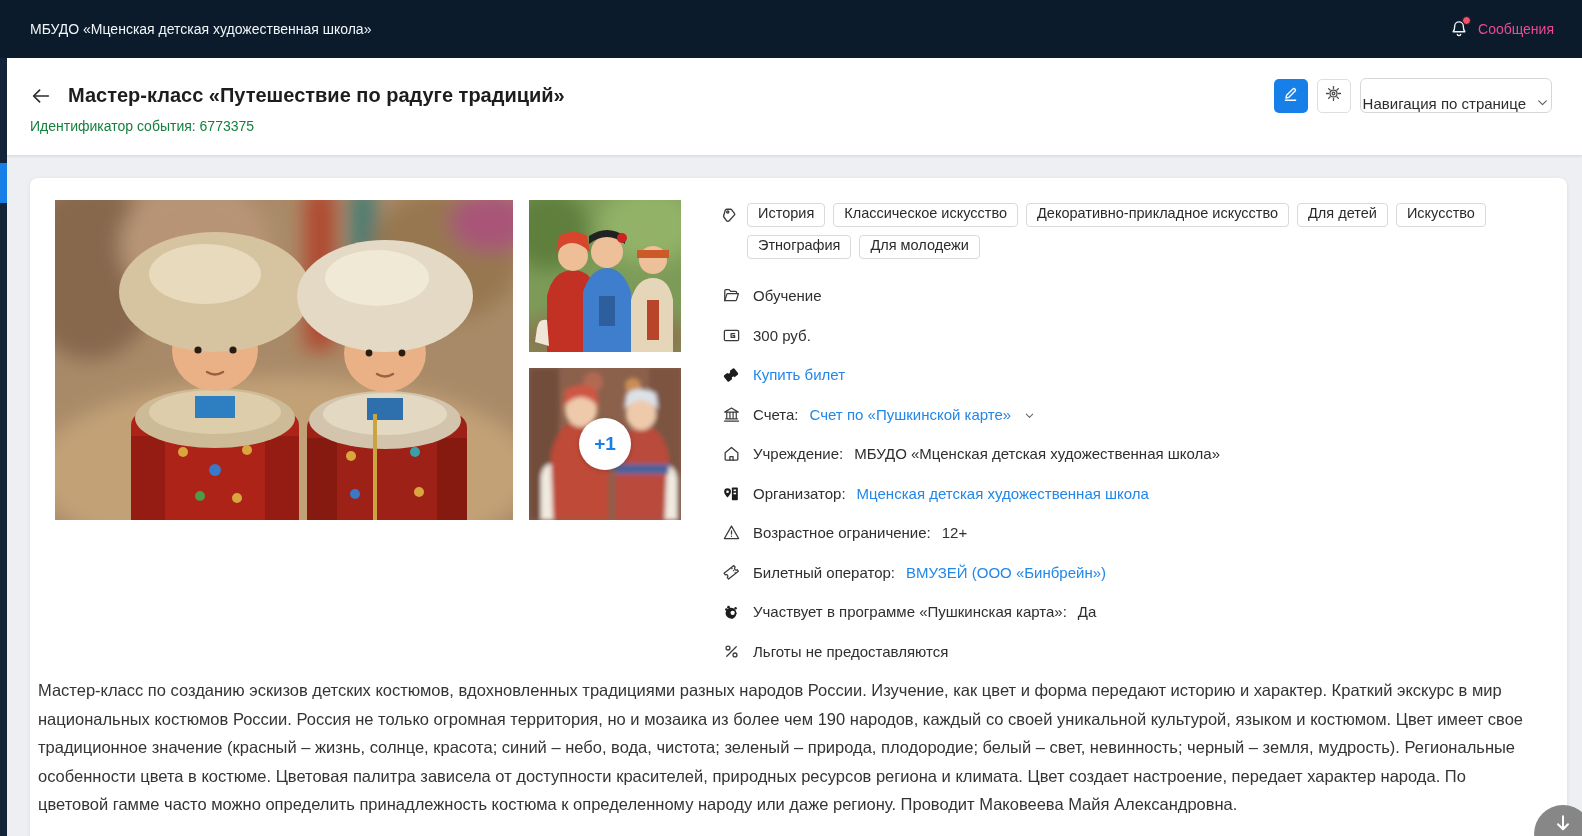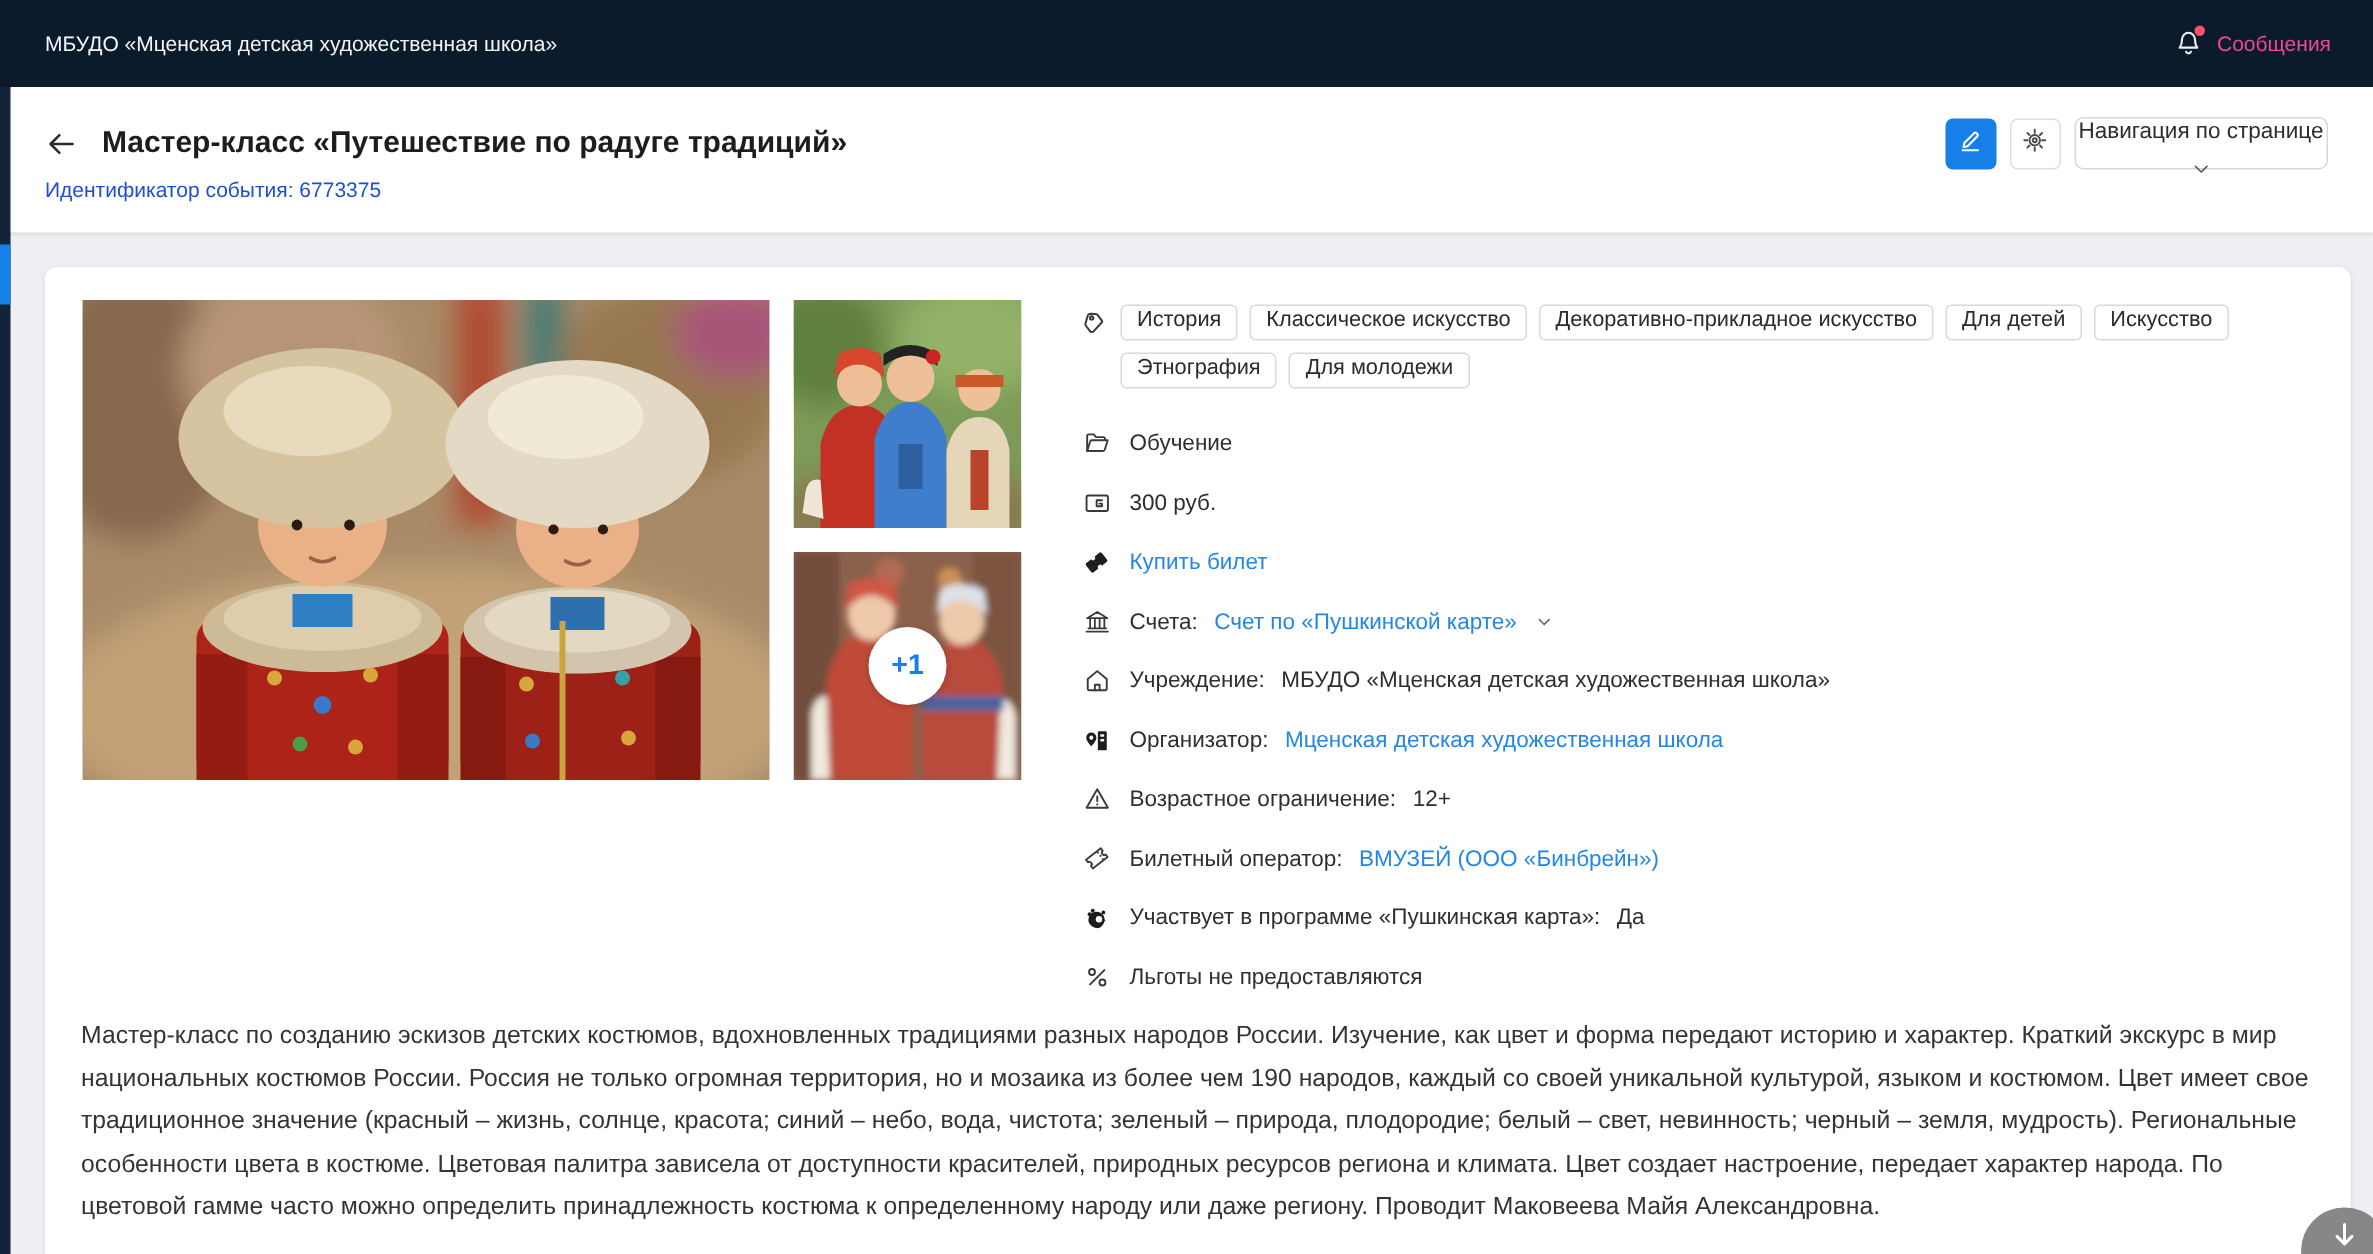--- a/index.html
+++ b/index.html
@@ -17,28 +17,28 @@
   .notif-dot { position:absolute; right:-1px; top:-2px; width:9px; height:9px;
     border-radius:50%; background:#f4516c; border:1.5px solid #0c1b2c; }
   .user-group { margin-left:26px; font-size:14.5px; }
   .chev { margin-left:6px; }
 
   
   .pagehead { position:absolute; left:0; top:58px; width:1582px; height:97px;
     background:#ffffff; z-index:20; box-shadow:0 1px 3px rgba(20,30,40,.12); }
   .ph-title-row { position:absolute; left:30px; top:26px; display:flex; align-items:center; gap:16px; }
   .ph-title { font-size:20px; font-weight:700; color:#1d1d1f; }
-  .ph-id { position:absolute; left:30px; top:60px; font-size:14px; color:#1d4ed8; }
+  .ph-id { position:absolute; left:30px; top:60px; font-size:14px; color:#15803d; }
   .ph-actions { position:absolute; right:30px; top:20px; display:flex; align-items:center; gap:9px; }
   .btn-sq { width:34px; height:34px; border-radius:5px; display:flex; align-items:center;
     justify-content:center; cursor:pointer; }
   .btn-edit { background:#1780e8; }
   .btn-gear { background:#fff; border:1px solid #dcdee1; }
   .btn-nav { height:35px; border:1px solid #d5d7da; border-radius:6px; background:#fff;
-    display:flex; align-items:center; gap:10px; padding:0 2px; font-size:15px; color:#2d2d2f; cursor:pointer;flex-direction:column; }
+    display:flex; align-items:flex-end; gap:10px; padding:0 2px; font-size:15px; color:#2d2d2f; cursor:pointer; }
 
   
   .rail { position:absolute; left:0; top:58px; width:7px; height:778px; background:#13233a; z-index:25; }
   .rail-active { position:absolute; left:0; top:105px; width:7px; height:40px; background:#1780e8; }
 
   
   .content { position:absolute; left:7px; top:155px; width:1575px; height:681px; background:#edeff2; }
   .card { position:absolute; left:23px; top:23px; width:1537px; height:700px;
     background:#fff; border-radius:8px 8px 0 0; box-shadow:0 1px 4px rgba(30,40,50,.08); }
 
@@ -58,21 +58,21 @@
   .chips { display:flex; flex-wrap:wrap; gap:8px; }
   .chip { border:1px solid #d7d9db; border-radius:4px; background:#fff; padding:1px 10px 5px;
     font-size:14.5px; color:#2b2b2d; white-space:nowrap; cursor:default; }
   .rows { margin-top:17px; }
   .row { height:39.5px; display:flex; align-items:center; gap:11px; font-size:15px; color:#2f2f31; }
   .row .ric { flex:0 0 22px; display:flex; justify-content:center; }
   .link { color:#2287e8; cursor:pointer; }
   .acc-chev { margin-left:2px; margin-top:3px; cursor:pointer; }
 
   
-  .descr { position:absolute; left:24px; top:498px; width:1487px;
+  .descr { position:absolute; left:8px; top:498px; width:1487px;
     font-size:16.5px; line-height:28.5px; color:#333436; }
 
   
   .fab { position:absolute; left:1534px; top:805px; width:58px; height:58px; border-radius:50%;
     background:rgba(125,125,125,.92); display:flex; justify-content:center; cursor:pointer; z-index:40; }
   .fab svg { margin-top:7px; }
 </style>
 </head>
 <body>
 

